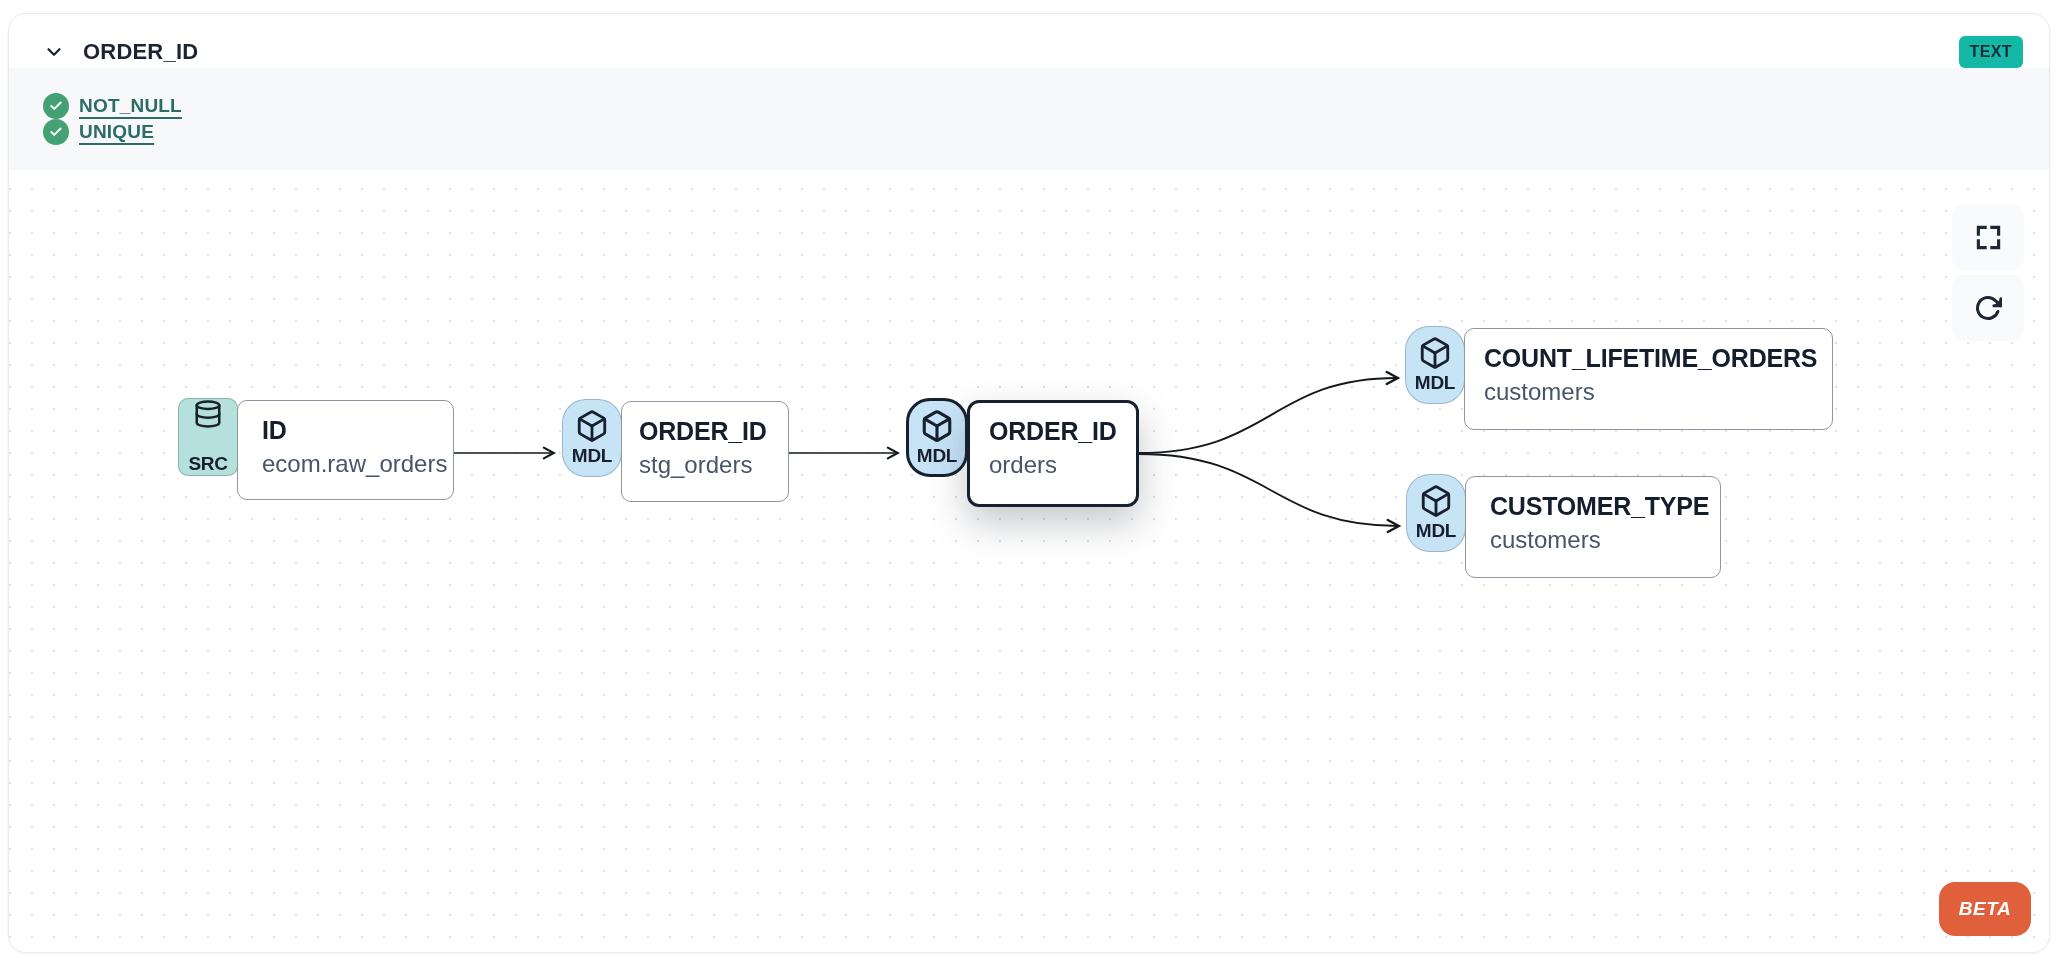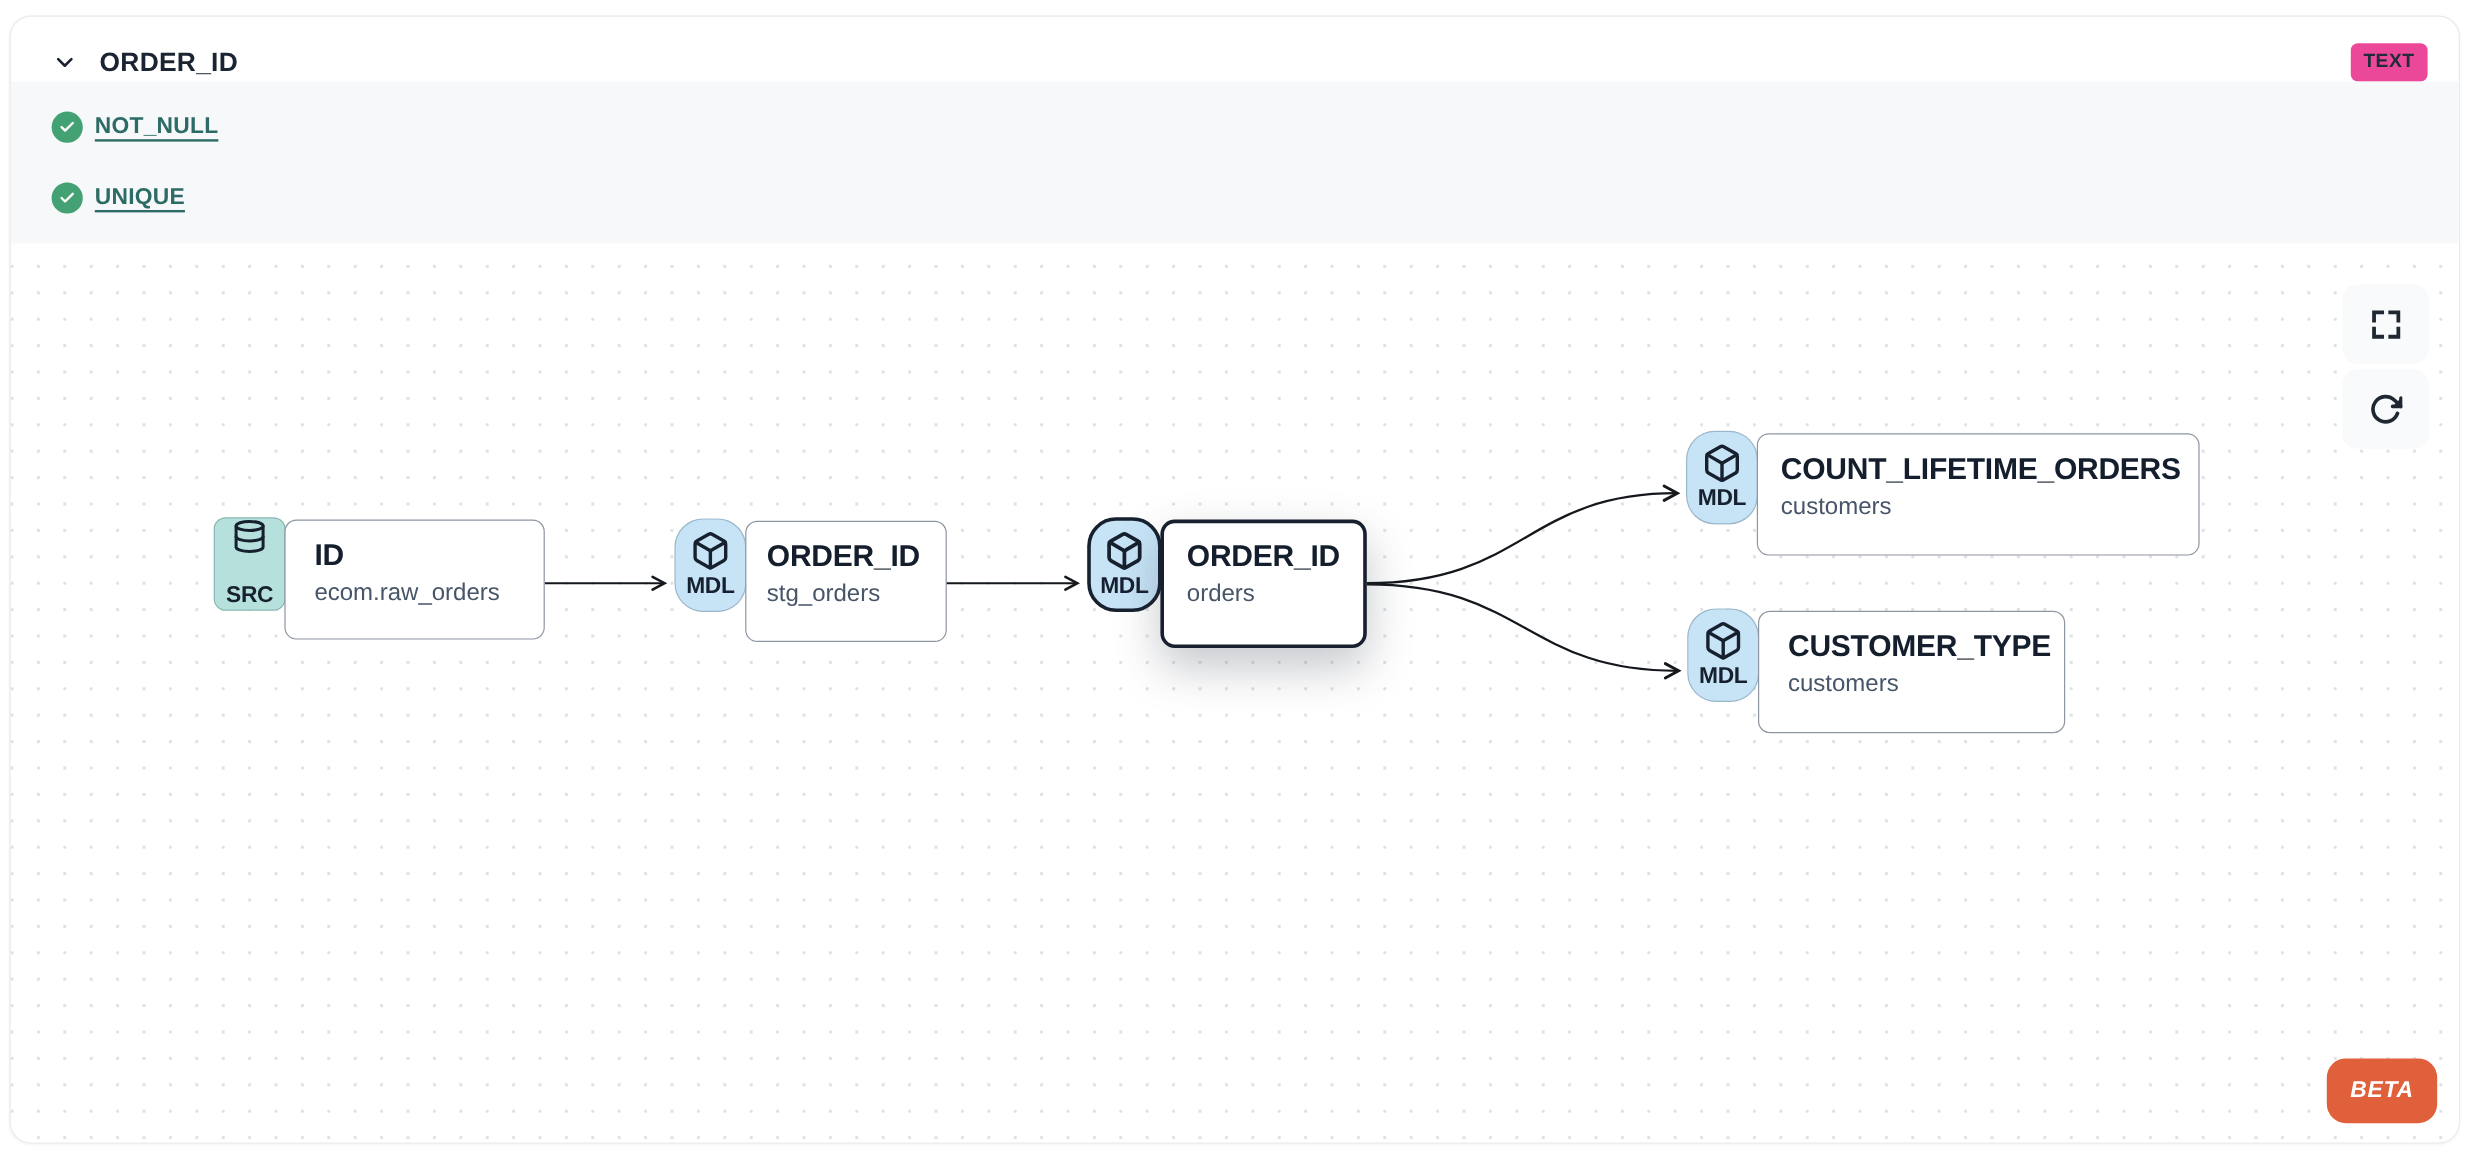--- a/index.html
+++ b/index.html
@@ -9,27 +9,27 @@
   .card { position: absolute; left: 8px; top: 13px; width: 2042px; height: 940px;
     background: #fff; border: 1px solid #e8eaec; border-radius: 18px;
     box-shadow: 0 1px 3px rgba(16,24,40,.05); display: flex; flex-direction: column;
     overflow: hidden; }
 
   
   .hdr-row { display: flex; align-items: center; padding: 22px 26px 0 30px; }
   .chev-btn { width: 30px; height: 30px; display: flex; align-items: center;
     justify-content: center; cursor: pointer; border-radius: 6px; }
   .hdr-title { font-size: 22px; font-weight: 700; margin-left: 14px; color: #1a2433; letter-spacing: .2px; }
-  .type-badge { margin-left: auto; background: #ec4899; color: #222b39; font-size: 16px;
+  .type-badge { margin-left: auto; background: #14b8a6; color: #222b39; font-size: 16px;
     font-weight: 700; letter-spacing: .4px; padding: 7px 11px; border-radius: 6px; }
   .hdr-desc { padding: 17px 30px 25px 30px; font-size: 20px; color: #5b6572; }
 
   
   .tests { background: #f6f8f9; padding: 25px 30px 25px 34px; display: flex;
-    flex-direction: column; gap: 33px; }
+    flex-direction: column; }
   .test-row { display: flex; align-items: center; gap: 10px; }
   .check { width: 26px; height: 26px; border-radius: 50%; background: #44a173;
     display: flex; align-items: center; justify-content: center; flex: none; }
   .test-link { font-size: 19px; font-weight: 700; color: #2d6b66; text-decoration: underline;
     text-underline-offset: 5px; text-decoration-thickness: 1.5px; cursor: pointer; letter-spacing: .2px; }
 
   
   .canvas { position: relative; flex: 1; background-color: #ffffff;
     background-image: radial-gradient(circle, #dfe1e4 1.4px, transparent 1.6px);
     background-size: 22px 22px; background-position: 12px 8px; overflow: hidden; }
@@ -39,21 +39,21 @@
   .node-badge { position: absolute; left: 0; top: 0; width: 60px; height: 78px;
     border-radius: 10px; display: flex; flex-direction: column; align-items: center;
     justify-content: center; gap: 2px; border: 1px solid rgba(50,80,100,.30); }
   .node-badge.src { background: #b5e0db; border-color: rgba(30,80,80,.30); gap: 24px; }
   .node-badge.mdl { background: #c7e4f7; border-radius: 24px; }
   .badge-label { font-size: 19px; font-weight: 700; color: #16202e; letter-spacing: -.3px; }
   .node-card { position: absolute; left: 59px; top: 2px; background: #fff;
     border: 1.5px solid #8e96a2; border-radius: 10px; padding: 15px 24px;
     white-space: nowrap; }
   .node-title { font-size: 25px; font-weight: 700; color: #141e2c; letter-spacing: -.2px; }
-  .node-sub { font-size: 20px; color: #475569; margin-top: 5px; }
+  .node-sub { font-size: 24px; color: #475569; margin-top: 5px; }
 
   .node.selected .node-badge { border: 3.5px solid #16202e; width: 62px; height: 79px; }
   .node.selected .node-card { left: 61px; border: 3.5px solid #16202e; border-radius: 12px;
     padding: 14px 19px; box-shadow: 0 16px 38px rgba(45,55,70,.28); }
 
   .ctrls { position: absolute; top: 34px; right: 25px; display: flex;
     flex-direction: column; gap: 5px; }
   .ctrl-btn { width: 72px; height: 66px; background: #f9fafb; border-radius: 12px;
     display: flex; align-items: center; justify-content: center; cursor: pointer; }
 

